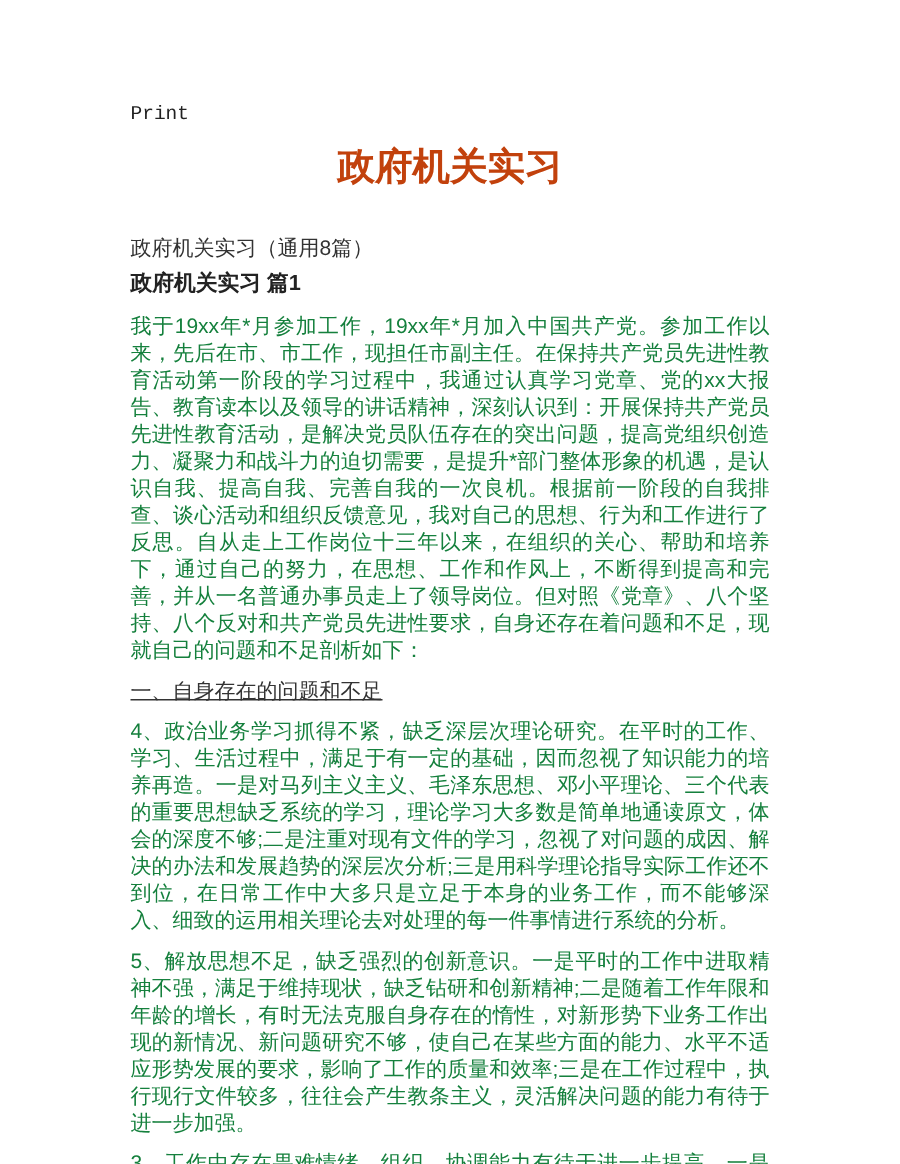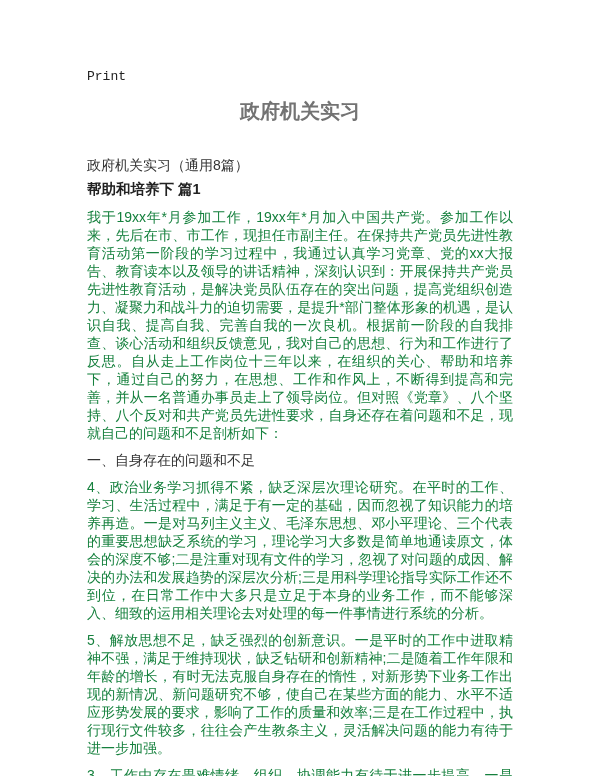--- a/index.html
+++ b/index.html
@@ -22,25 +22,25 @@
   .print-link {
     font-family: Liberation Mono, monospace;
     font-size: 13px;
     line-height: 15px;
     color: #222222;
     cursor: pointer;
     display: inline-block;
   }
   .doc-title {
     margin: 14px 0 0 0;
-    font-size: 20px;
+    font-size: 25px;
     font-weight: bold;
     line-height: 26px;
     text-align: center;
-    color: #737373;
+    color: #c2410c;
   }
   .doc-subtitle {
     margin-top: 32px;
     font-size: 14px;
     line-height: 19px;
     color: #333333;
   }
   .section-title {
     margin-top: 5px;
     font-size: 14.5px;
@@ -54,34 +54,35 @@
     line-height: 18px;
     text-align: justify;
     color: #15803d;
     word-break: break-all;
   }
   p.subhead {
     margin: 9px 0;
     font-size: 14px;
     line-height: 18px;
     color: #333333;
+    text-decoration: underline;
   }
 </style>
 </head>
 <body>
 
 <div class="doc">
 
   <span class="print-link">Print</span>
 
   <h1 class="doc-title">政府机关实习</h1>
 
   <div class="doc-subtitle">政府机关实习（通用8篇）</div>
 
-  <div class="section-title">帮助和培养下 篇1</div>
+  <div class="section-title">政府机关实习 篇1</div>
 
   <p class="body-text">我于19xx年*月参加工作，19xx年*月加入中国共产党。参加工作以来，先后在市、市工作，现担任市副主任。在保持共产党员先进性教育活动第一阶段的学习过程中，我通过认真学习党章、党的xx大报告、教育读本以及领导的讲话精神，深刻认识到：开展保持共产党员先进性教育活动，是解决党员队伍存在的突出问题，提高党组织创造力、凝聚力和战斗力的迫切需要，是提升*部门整体形象的机遇，是认识自我、提高自我、完善自我的一次良机。根据前一阶段的自我排查、谈心活动和组织反馈意见，我对自己的思想、行为和工作进行了反思。自从走上工作岗位十三年以来，在组织的关心、帮助和培养下，通过自己的努力，在思想、工作和作风上，不断得到提高和完善，并从一名普通办事员走上了领导岗位。但对照《党章》、八个坚持、八个反对和共产党员先进性要求，自身还存在着问题和不足，现就自己的问题和不足剖析如下：</p>
 
   <p class="subhead">一、自身存在的问题和不足</p>
 
   <p class="body-text">4、政治业务学习抓得不紧，缺乏深层次理论研究。在平时的工作、学习、生活过程中，满足于有一定的基础，因而忽视了知识能力的培养再造。一是对马列主义主义、毛泽东思想、邓小平理论、三个代表的重要思想缺乏系统的学习，理论学习大多数是简单地通读原文，体会的深度不够;二是注重对现有文件的学习，忽视了对问题的成因、解决的办法和发展趋势的深层次分析;三是用科学理论指导实际工作还不到位，在日常工作中大多只是立足于本身的业务工作，而不能够深入、细致的运用相关理论去对处理的每一件事情进行系统的分析。</p>
 
   <p class="body-text">5、解放思想不足，缺乏强烈的创新意识。一是平时的工作中进取精神不强，满足于维持现状，缺乏钻研和创新精神;二是随着工作年限和年龄的增长，有时无法克服自身存在的惰性，对新形势下业务工作出现的新情况、新问题研究不够，使自己在某些方面的能力、水平不适应形势发展的要求，影响了工作的质量和效率;三是在工作过程中，执行现行文件较多，往往会产生教条主义，灵活解决问题的能力有待于进一步加强。</p>
 
   <p class="body-text">3、工作中存在畏难情绪，组织、协调能力有待于进一步提高。一是思想上存在等、靠、要的想法，遇到困难，缺乏迎头面对的勇气和决心;二是当其他科室的同志遇到工作中的困难时，有推诿的情况发生;三是作为*单位的副主任，缺少对分管科室的协调，特别是缺乏组织重大活动的能力。</p>

